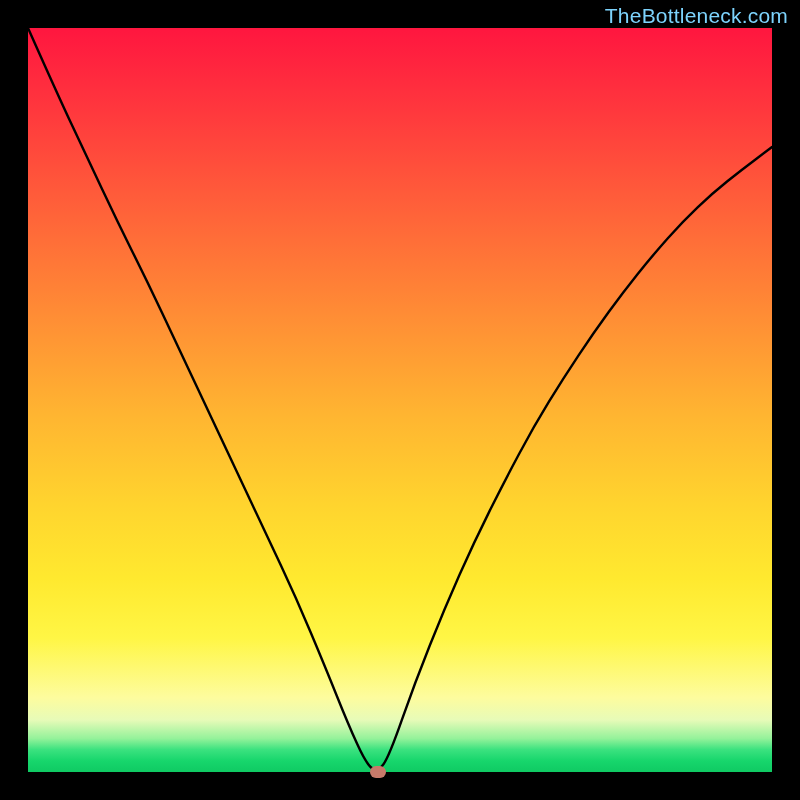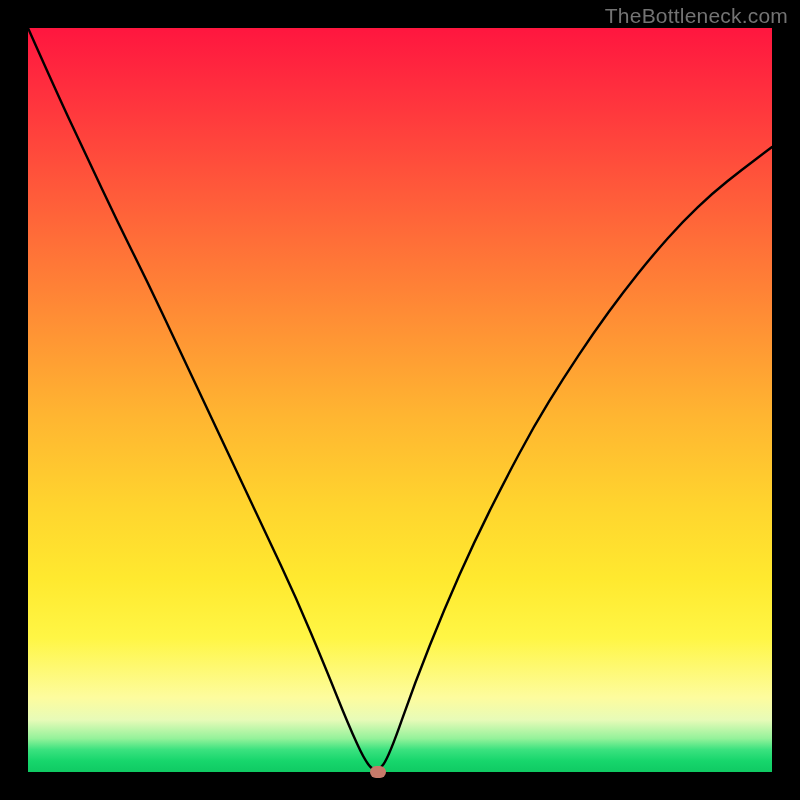--- a/index.html
+++ b/index.html
@@ -41,21 +41,21 @@
       #94f29a 95.5%,
       #3be27f 97%,
       #17d66c 98.5%,
       #0fca63 100%
     );
   }
   .watermark {
     position: absolute;
     top: 4px;
     right: 12px;
-    color: #737373;
+    color: #7dd3fc;
     font-size: 21px;
     letter-spacing: 0.2px;
     font-weight: 400;
     user-select: none;
   }
   svg.curve {
     position: absolute;
     top: 0;
     left: 0;
     width: 744px;

